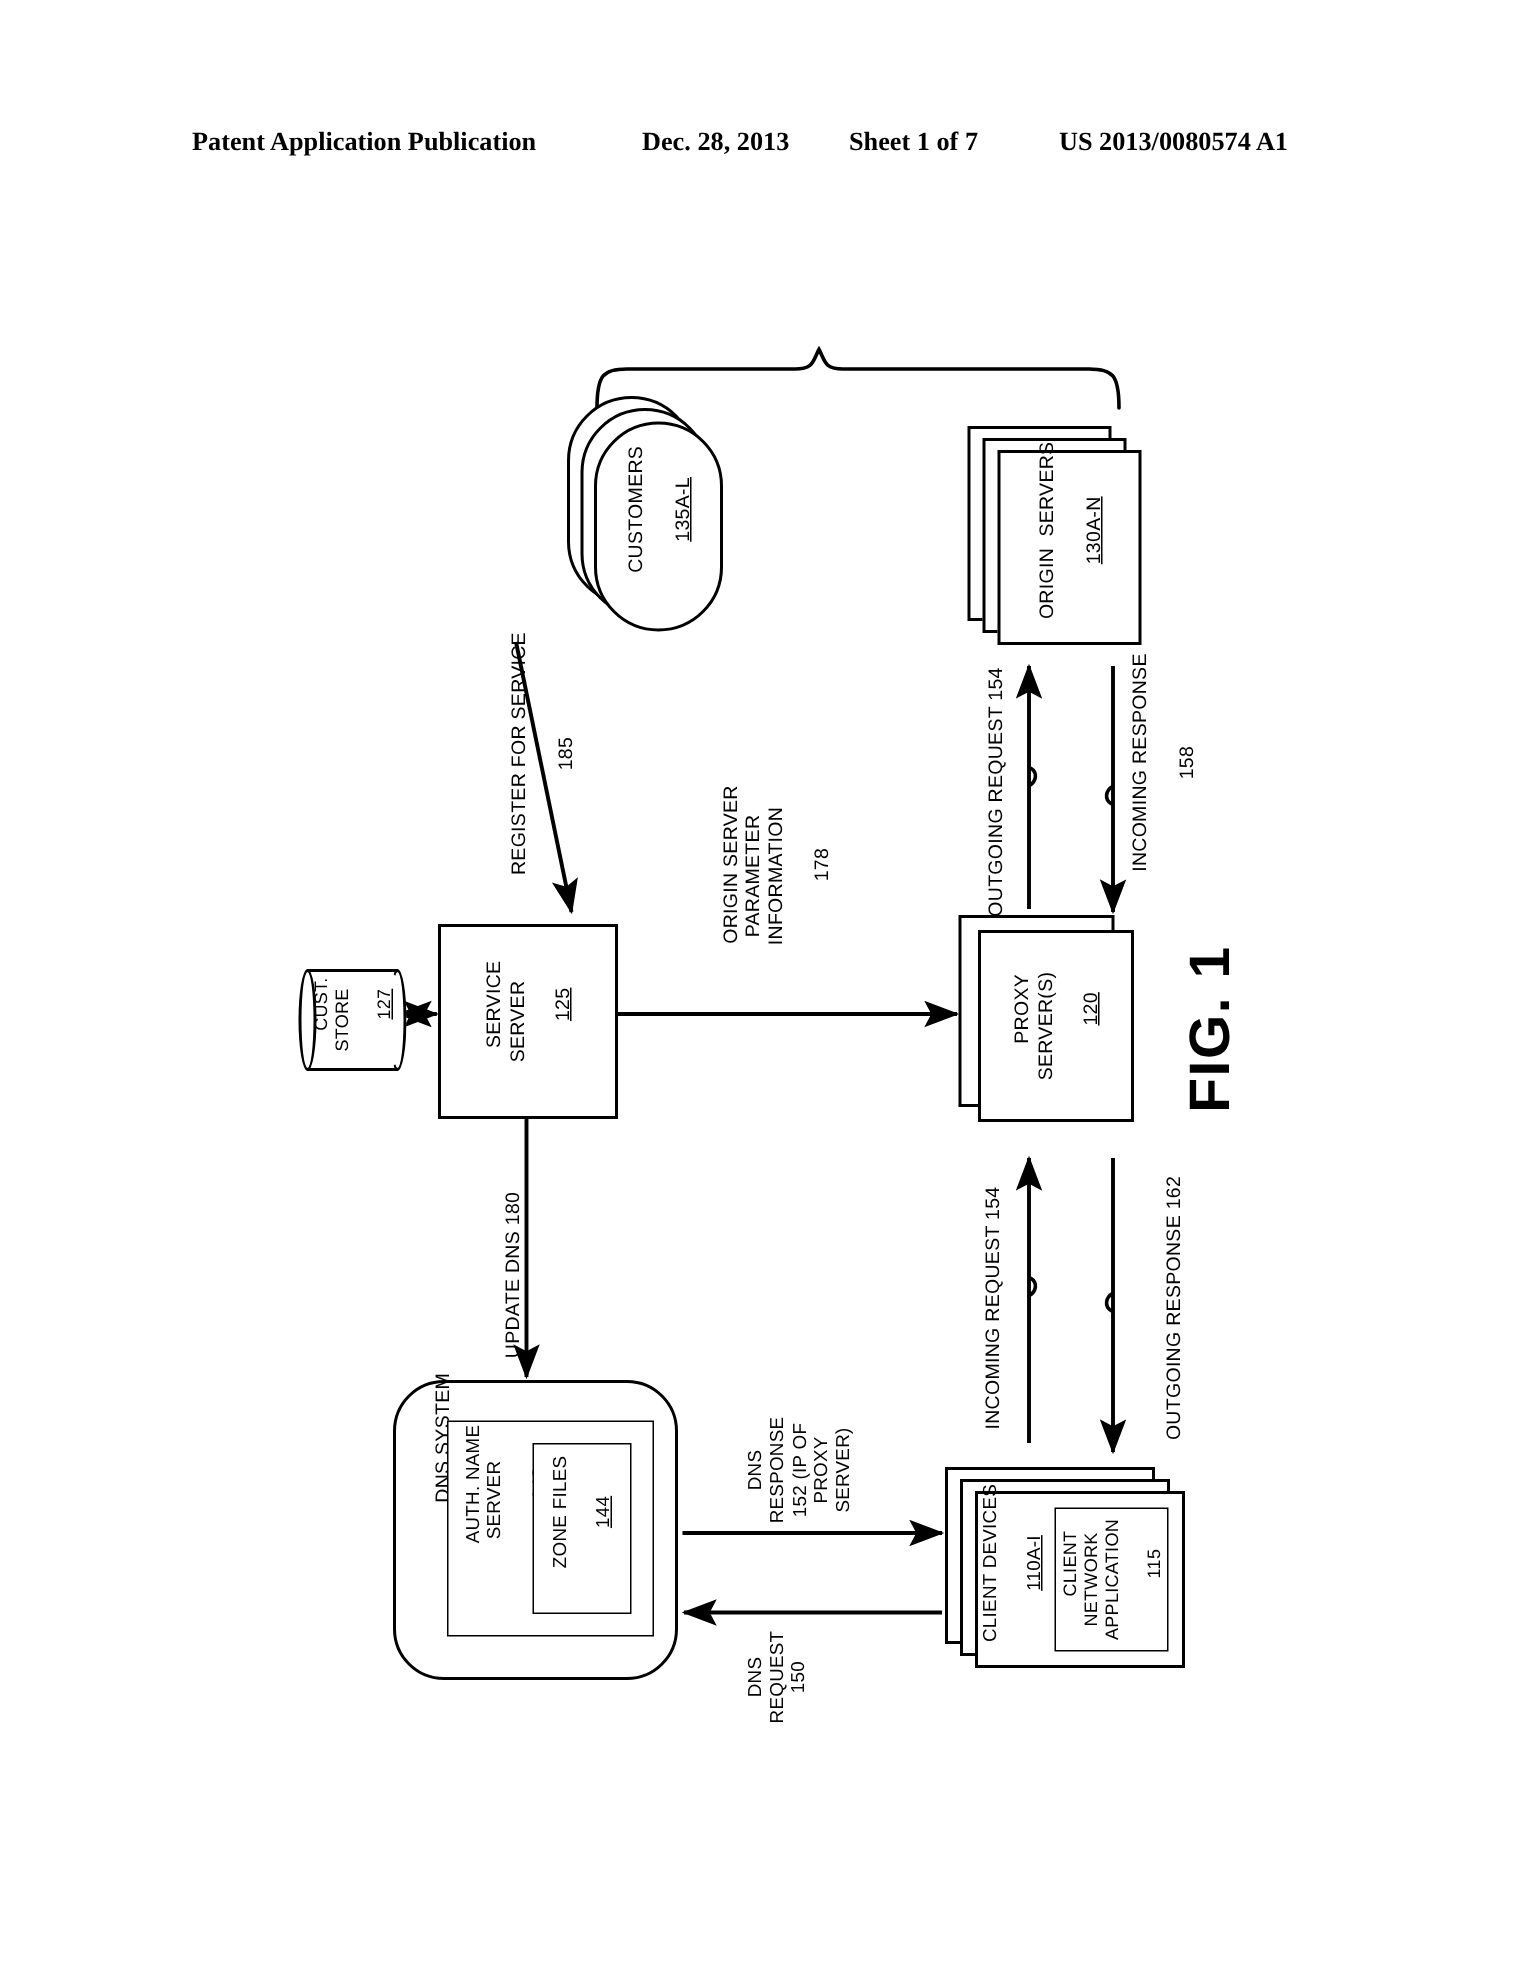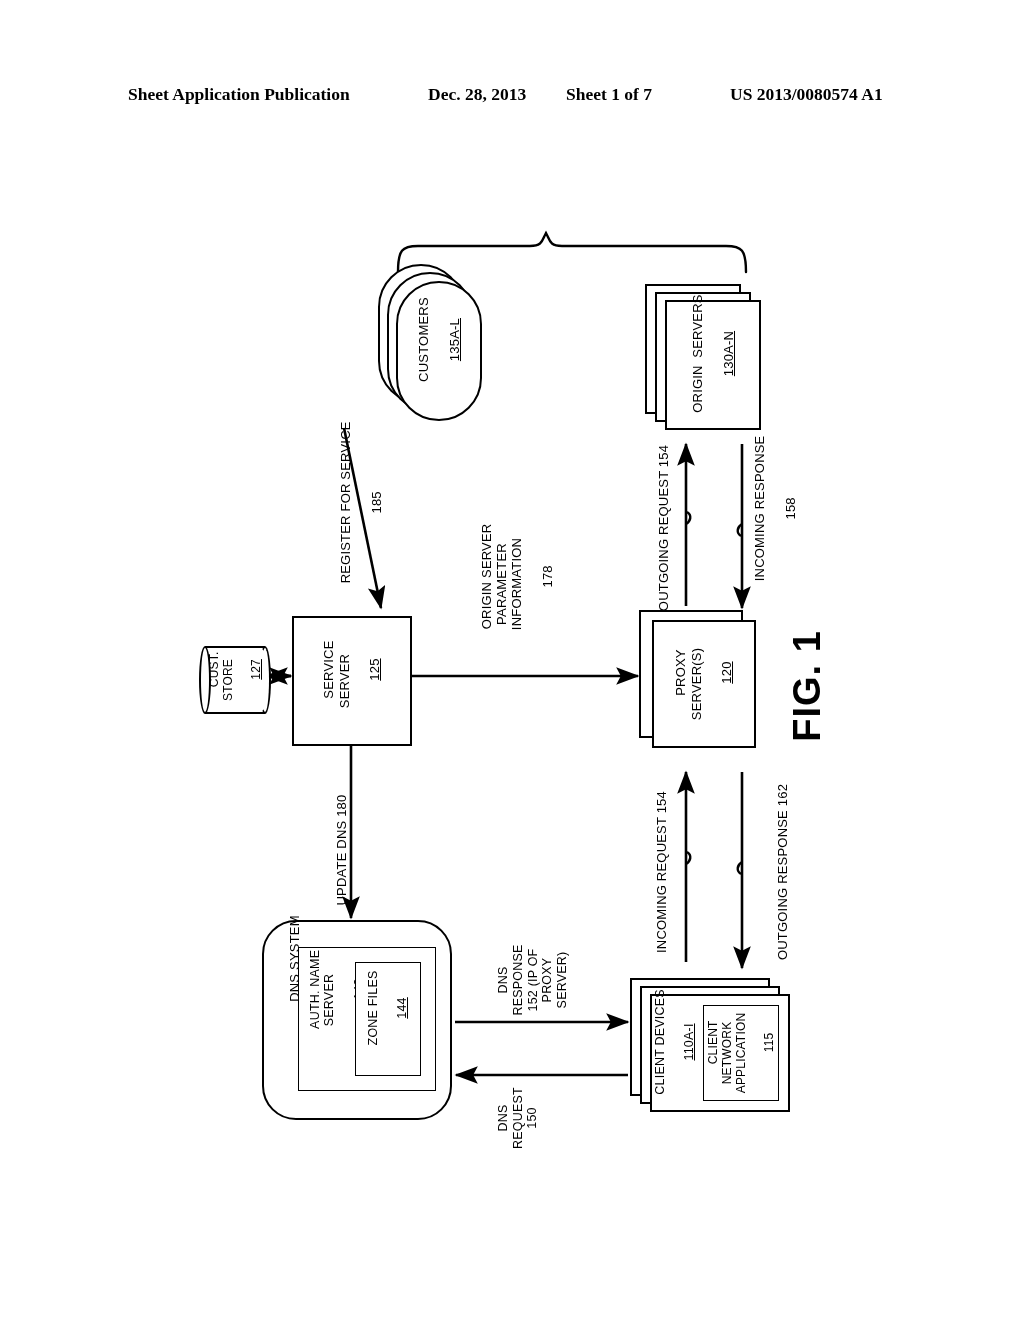--- a/index.html
+++ b/index.html
@@ -25,21 +25,21 @@
     height: 30px;
     font-family: "Liberation Serif", serif;
     font-weight: bold;
     font-size: 17.5px;
     letter-spacing: 0px;
     white-space: nowrap;
   }
   .hdr-pub   { position: absolute; left: 128px; top: 0; }
   .hdr-date  { position: absolute; left: 428px; top: 0; }
   .hdr-sheet { position: absolute; left: 566px; top: 0; }
-  .hdr-num   { position: absolute; left: 706px; top: 0; margin-left: 24px; }
+  .hdr-num   { position: absolute; left: 706px; top: 0; }
 
   
   .rot {
     position: absolute;
     transform: rotate(-90deg);
     transform-origin: 50% 50%;
     white-space: pre;
     line-height: 1.18;
     text-align: center;
     font-size: 13px;
@@ -112,21 +112,21 @@
     font-weight: bold;
     font-size: 38px;
     white-space: pre;
     letter-spacing: 1px;
   }
 </style>
 </head>
 <body>
 
 <div class="page-header">
-  <span class="hdr-pub">Sheet Application Publication</span>
+  <span class="hdr-pub">Patent Application Publication</span>
   <span class="hdr-date">Dec. 28, 2013</span>
   <span class="hdr-sheet">Sheet 1 of 7</span>
   <span class="hdr-num">US 2013/0080574 A1</span>
 </div>
 
 <svg class="overlay" viewBox="0 0 1024 1320">
   <defs>
     <marker id="ah" markerWidth="10" markerHeight="10" refX="8.4" refY="3.4" orient="auto" markerUnits="strokeWidth">
       <path d="M0,0 L9,3.4 L0,6.8 L1.8,3.4 z" fill="#000"></path>
     </marker>

